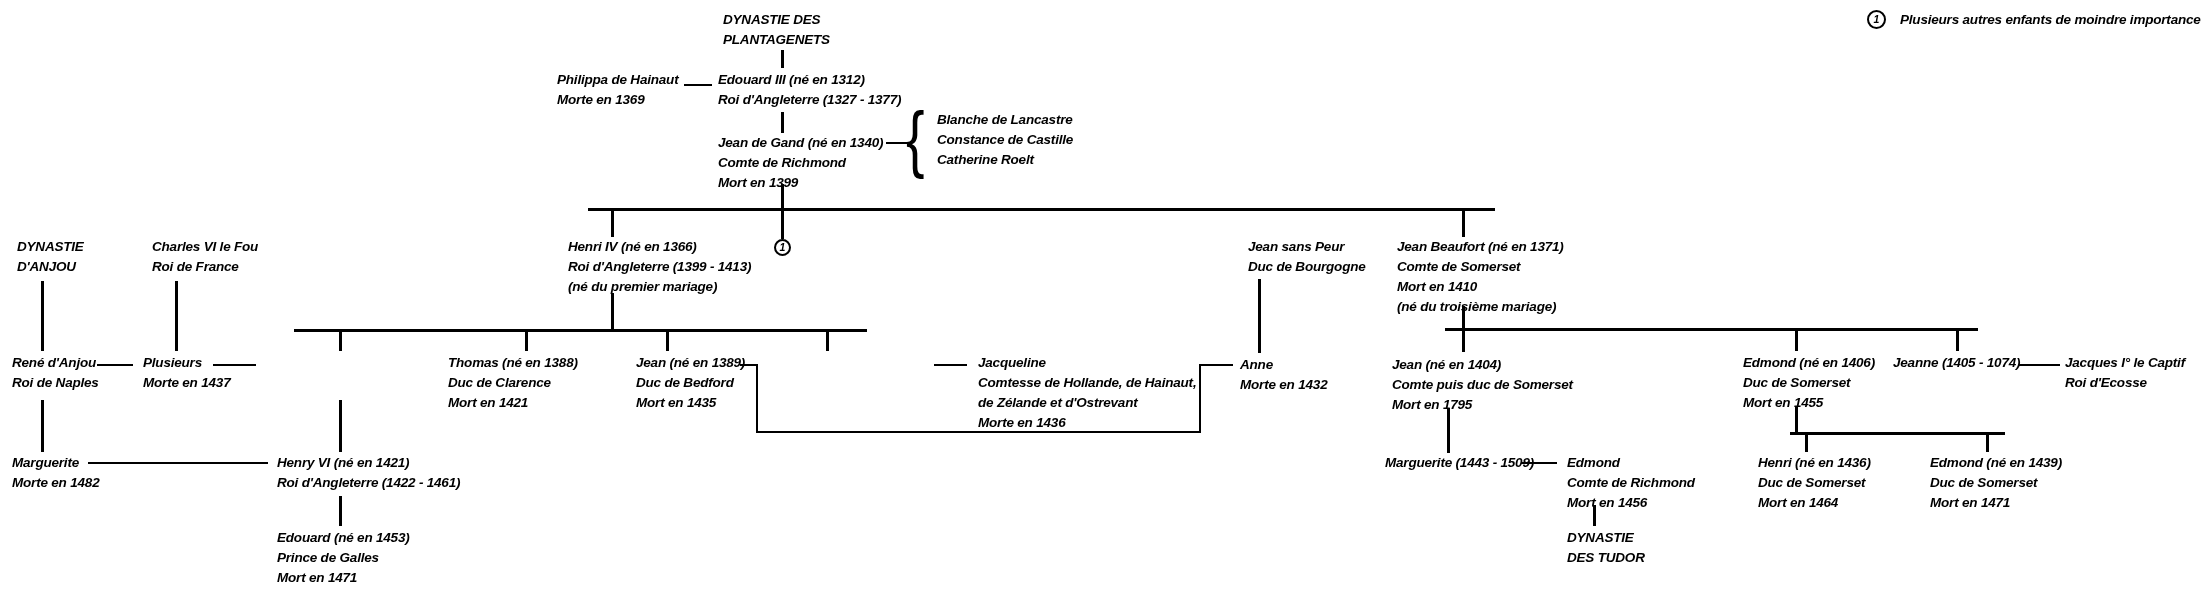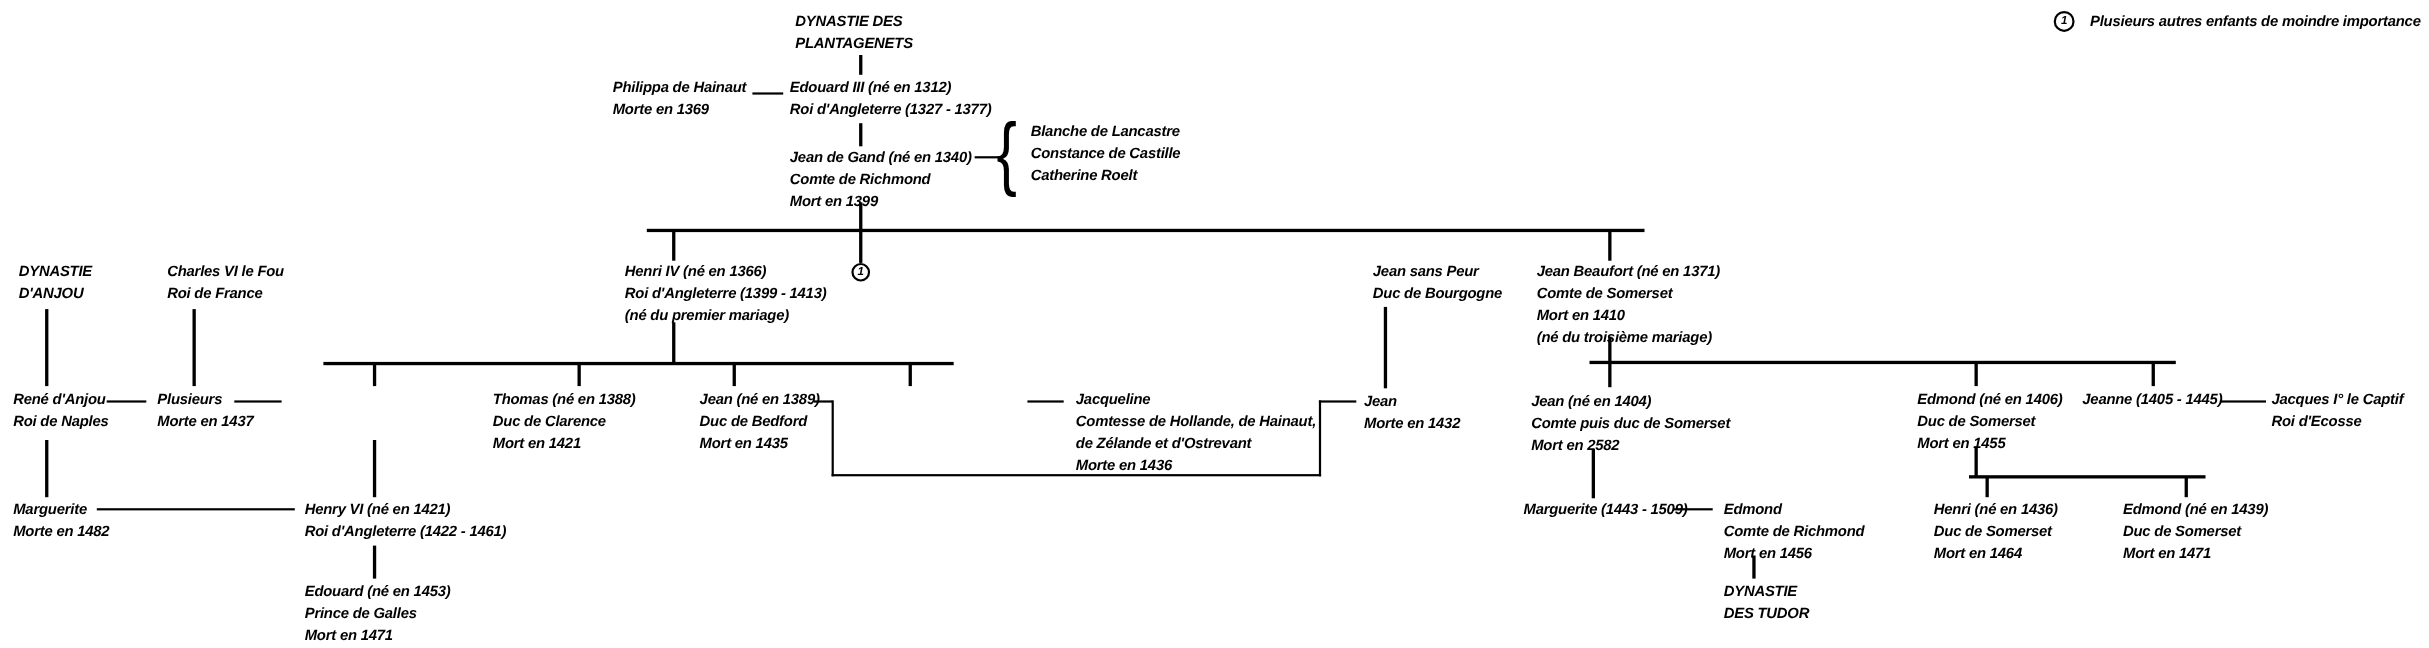--- a/index.html
+++ b/index.html
@@ -111,35 +111,35 @@
     <span>Duc de Bedford</span>
     <span>Mort en 1435</span>
   </div>
   <div class="node" style="left:978px;top:353px">
     <span>Jacqueline</span>
     <span>Comtesse de Hollande, de Hainaut,</span>
     <span>de Zélande et d'Ostrevant</span>
     <span>Morte en 1436</span>
   </div>
   <div class="node" style="left:1240px;top:355px">
-    <span>Jean</span>
+    <span>Anne</span>
     <span>Morte en 1432</span>
   </div>
   <div class="node" style="left:1392px;top:355px">
     <span>Jean (né en 1404)</span>
     <span>Comte puis duc de Somerset</span>
-    <span>Mort en 2582</span>
+    <span>Mort en 1795</span>
   </div>
   <div class="node" style="left:1743px;top:353px">
     <span>Edmond (né en 1406)</span>
     <span>Duc de Somerset</span>
     <span>Mort en 1455</span>
   </div>
   <div class="node" style="left:1893px;top:353px">
-    <span>Jeanne (1405 - 1445)</span>
+    <span>Jeanne (1405 - 1074)</span>
   </div>
   <div class="node" style="left:2065px;top:353px">
     <span>Jacques I° le Captif</span>
     <span>Roi d'Ecosse</span>
   </div>
 
   <div class="node" style="left:12px;top:453px">
     <span>Marguerite</span>
     <span>Morte en 1482</span>
   </div>

